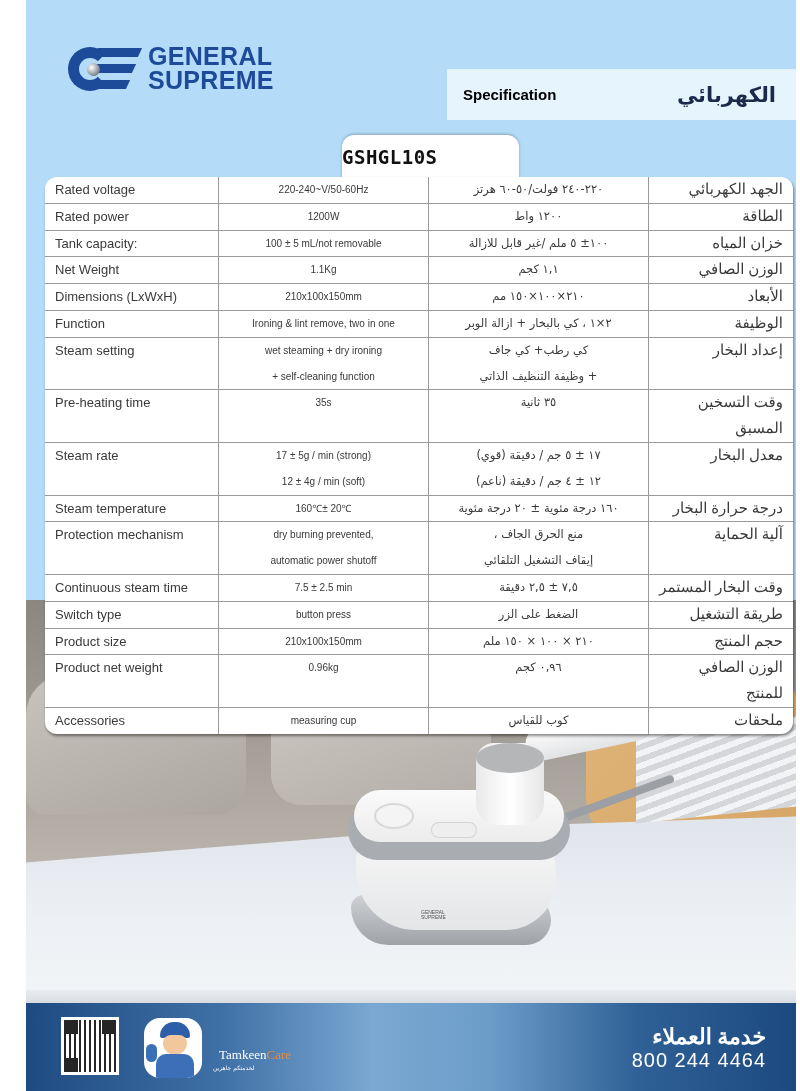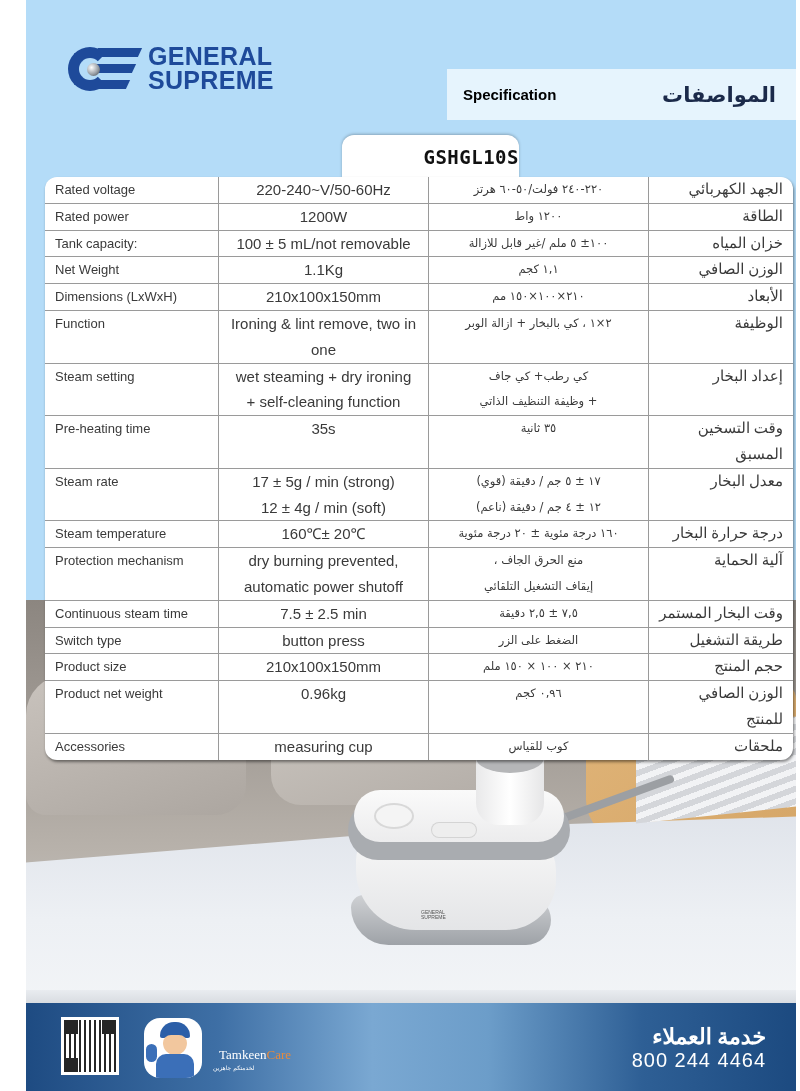--- a/index.html
+++ b/index.html
@@ -39,33 +39,33 @@
   .logo-s1 { position:absolute; left:28px; top:5px; width:44px; height:9px; background:#1e4a9a; transform:skewX(-25deg); }
   .logo-s2 { position:absolute; left:22px; top:21px; width:44px; height:9px; background:#1e4a9a; transform:skewX(-25deg); }
   .logo-s3 { position:absolute; left:16px; top:37px; width:44px; height:9px; background:#1e4a9a; transform:skewX(-25deg); }
   .logo-ball { position:absolute; left:19px; top:20px; width:13px; height:13px; border-radius:50%; background:radial-gradient(circle at 35% 35%,#ffffff,#9aa0a6 55%,#3a3f45); }
   .logo-text { color:#1e4a9a; font-family:"Liberation Sans", sans-serif; font-weight:bold; font-size:25px; line-height:24px; letter-spacing:0.3px; }
 
   .spec-banner { position:absolute; left:421px; top:69px; width:349px; height:51px; background:#e6f4fd; display:flex; align-items:center; justify-content:space-between; padding:0 20px 0 16px; box-sizing:border-box; }
   .spec-en { font-family:Liberation Sans, sans-serif; font-weight:bold; font-size:15px; color:#000000; }
   .spec-ar { font-family:"DejaVu Sans", sans-serif; font-weight:bold; font-size:21px; color:#1b2a4a; direction:rtl; }
 
-  .model-tab { position:absolute; left:316px; top:135px; width:177px; height:44px; background:#ffffff; border-radius:12px 12px 0 0; box-shadow:0 -1px 3px rgba(0,0,0,.25); display:flex; align-items:center; justify-content:flex-end; }
+  .model-tab { position:absolute; left:316px; top:135px; width:177px; height:44px; background:#ffffff; border-radius:12px 12px 0 0; box-shadow:0 -1px 3px rgba(0,0,0,.25); display:flex; align-items:center; justify-content:flex-start; }
   .model-tab span { font-family:"DejaVu Sans Mono", monospace; font-weight:bold; font-size:19px; color:#111; letter-spacing:0.5px; }
 
   
   .spec-table { position:absolute; left:19px; top:177px; width:748px; background:#ffffff; border-radius:12px; box-shadow:1px 2px 3px rgba(0,0,0,.45); overflow:hidden; }
   table { border-collapse:collapse; width:100%; font-size:12.5px; color:#3a3a3a; }
   td { border:1px solid #9a9a9a; padding:0 10px; vertical-align:top; line-height:25.8px; }
   tr:first-child td { border-top:none; }
   tr:last-child td { border-bottom:none; }
   td:first-child { border-left:none;margin-top:10px; }
   td:last-child { border-right:none; }
   td.c-en { width:153px; font-family:"Liberation Sans", sans-serif; font-size:13px; }
-  td.c-val { width:189px; text-align:center; font-family:"Liberation Sans", sans-serif; font-size:15px; }
+  td.c-val { width:189px; text-align:center; font-family:"Liberation Sans", sans-serif; font-size:10px; }
   td.c-arv { width:199px; text-align:center; direction:rtl; font-family:"DejaVu Sans", sans-serif; font-size:11.5px; }
   td.c-ar { text-align:right; direction:rtl; font-family:Liberation Serif, serif; font-size:15px; }
   .ln { display:block; }
 
   
   .footer { position:absolute; left:0; top:1003px; width:770px; height:88px;
     background:linear-gradient(90deg,#1e4b82 0%, #3e6fa5 25%, #7aa8d2 45%, #6c9dc9 60%, #2e5f95 80%, #1c4a80 100%); }
   .footer-top { position:absolute; left:0; top:990px; width:770px; height:14px; background:linear-gradient(180deg,#e9ecf0,#d7dbe0); }
   .qr { position:absolute; left:35px; top:1017px; width:58px; height:58px; background:#ffffff; padding:3px; box-sizing:border-box; }
   .qr-grid { width:100%; height:100%;
@@ -126,21 +126,21 @@
       <div class="logo-ball"></div>
     </div>
     <div class="logo-text">
       <div>GENERAL</div>
       <div>SUPREME</div>
     </div>
   </div>
 
   <div class="spec-banner">
     <span class="spec-en">Specification</span>
-    <span class="spec-ar">المواصفات</span>
+    <span class="spec-ar">الكهربائي</span>
   </div>
 
   <div class="model-tab">
     <span>GSHGL10S</span>
   </div>
 
   <div class="spec-table">
     <table>
       <tbody id="spec-body">
           <tr>

